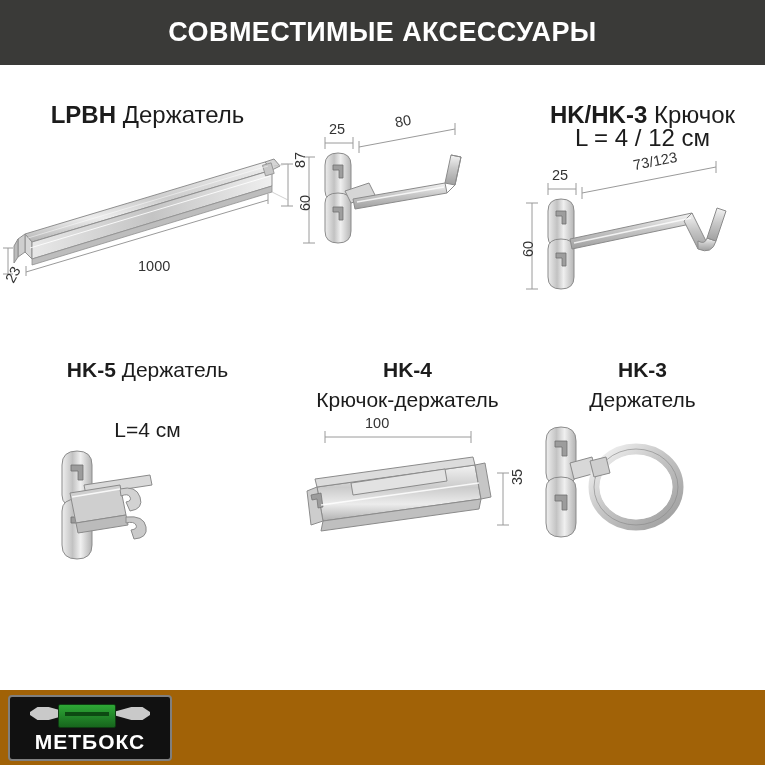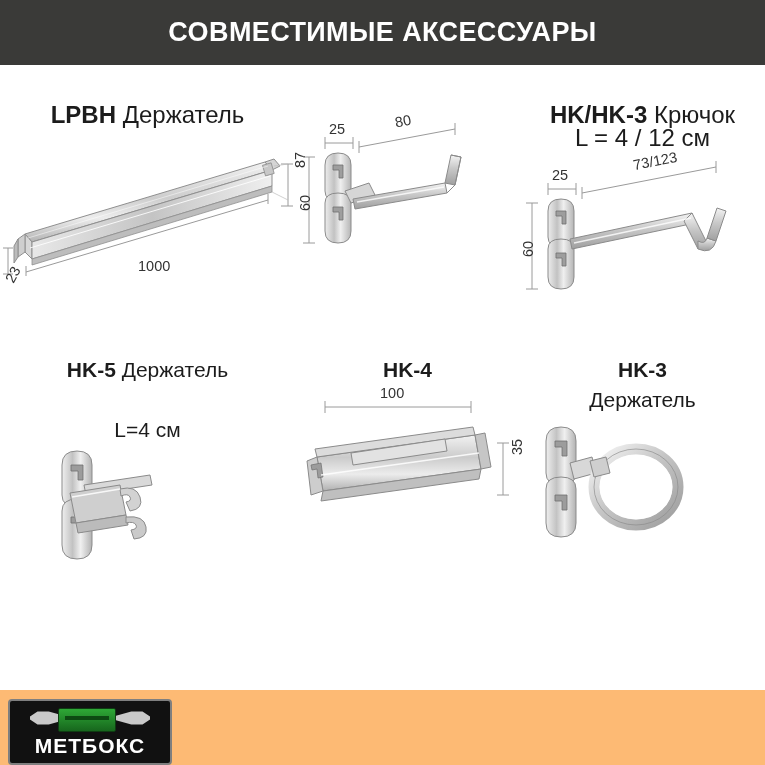--- a/index.html
+++ b/index.html
@@ -91,23 +91,23 @@
     white-space: nowrap;
     font-family: "Liberation Sans", sans-serif;
   }
 
   
   .footer-bar {
     position: absolute;
     left: 0; top: 690px;
     width: 765px;
     height: 75px;
-    background: #fdba74;
+    background: #a16207;
     display: flex;
-    align-items: flex-end;
+    align-items: center;
   }
   .logo-box {
     margin-left: 8px;
     width: 160px;
     height: 62px;
     background: #111111;
     border: 2px solid #7f7f7f;
     border-radius: 4px;
     position: relative;
     overflow: hidden;
@@ -368,20 +368,21 @@
           <path d="M126,72 q18 -2 20 10 q2 11 -12 12 l-3 -9 q7 -1 5 -5 q-2 -4 -10 -2 Z" fill="#cacaca" stroke="#8b8b8b" stroke-width="1"></path>
 
           <line x1="72" y1="52" x2="120" y2="44" stroke="#ffffff" stroke-width="1.4" opacity="0.85"></line>
         </svg>
       </div>
     </div>
 
     <div class="cell cell-b">
       <div class="caption caption-lg">
         <span class="code">HK-4</span><br>
+        <span>Крючок-держатель</span>
       </div>
 
       <div class="art" style="height:180px;">
         <svg width="225" height="180" viewBox="0 0 225 180">
           <defs>
             <linearGradient id="plate5" x1="0" y1="0" x2="0" y2="1">
               <stop offset="0%" stop-color="#f2f2f2"></stop>
               <stop offset="40%" stop-color="#cbcbcb"></stop>
               <stop offset="70%" stop-color="#ececec"></stop>
               <stop offset="100%" stop-color="#b0b0b0"></stop>
@@ -405,21 +406,21 @@
 
           <line x1="30" y1="22" x2="176" y2="22" stroke="#9a9a9a" stroke-width="1"></line>
           <line x1="30" y1="16" x2="30" y2="28" stroke="#9a9a9a" stroke-width="1"></line>
           <line x1="176" y1="16" x2="176" y2="28" stroke="#9a9a9a" stroke-width="1"></line>
 
           <line x1="208" y1="58" x2="208" y2="110" stroke="#9a9a9a" stroke-width="1"></line>
           <line x1="202" y1="58" x2="214" y2="58" stroke="#9a9a9a" stroke-width="1"></line>
           <line x1="202" y1="110" x2="214" y2="110" stroke="#9a9a9a" stroke-width="1"></line>
         </svg>
 
-        <div class="dim-label" style="left:85px; top:0px;">100</div>
+        <div class="dim-label" style="left:70px; top:0px;">100</div>
         <div class="dim-label" style="left:214px; top:70px; transform:rotate(-90deg); transform-origin:left top;">35</div>
       </div>
     </div>
 
     <div class="cell cell-c">
       <div class="caption caption-lg">
         <span class="code">HK-3</span><br>
         <span>Держатель</span>
       </div>
 

